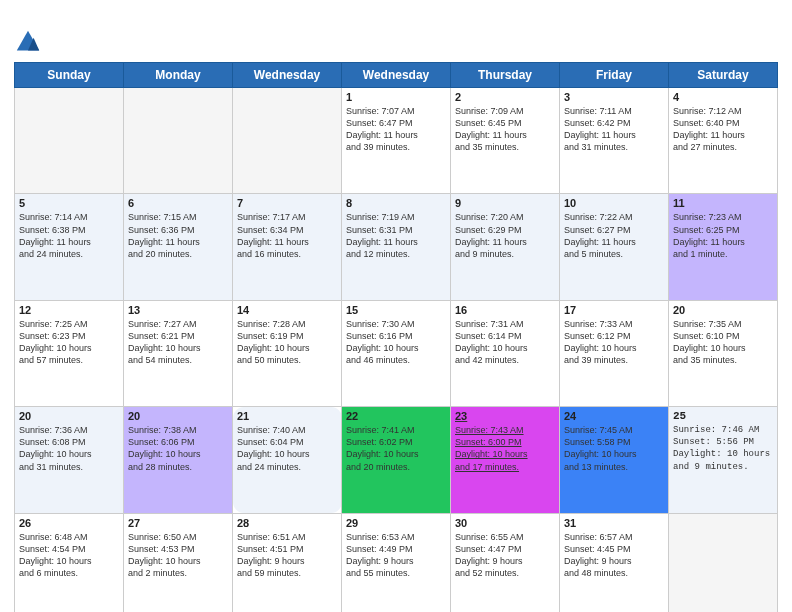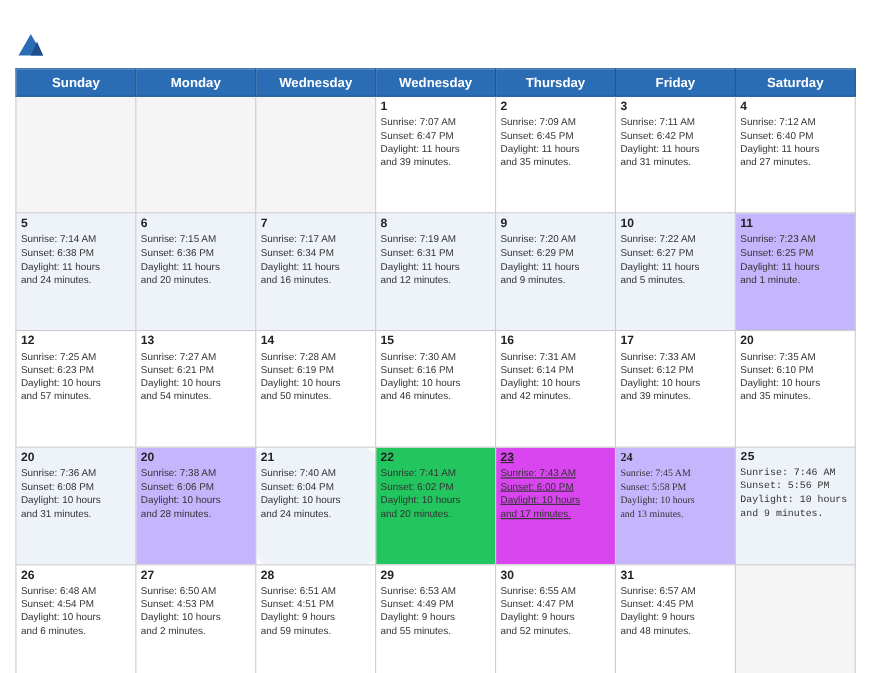--- a/index.html
+++ b/index.html
@@ -234,21 +234,21 @@
             <div class="cell-text">Sunrise: 7:40 AM<br>Sunset: 6:04 PM<br>Daylight: 10 hours<br>and 24 minutes.</div>
           </td>
           <td style="background: #22c55e;">
             <span class="day-number">22</span>
             <div class="cell-text">Sunrise: 7:41 AM<br>Sunset: 6:02 PM<br>Daylight: 10 hours<br>and 20 minutes.</div>
           </td>
           <td style="background: #d946ef; text-decoration: underline;">
             <span class="day-number">23</span>
             <div class="cell-text">Sunrise: 7:43 AM<br>Sunset: 6:00 PM<br>Daylight: 10 hours<br>and 17 minutes.</div>
           </td>
-          <td style="background: #c4b5fd; font-family: Liberation Serif, serif;">
+          <td style="background: #3b82f6;">
             <span class="day-number">24</span>
             <div class="cell-text">Sunrise: 7:45 AM<br>Sunset: 5:58 PM<br>Daylight: 10 hours<br>and 13 minutes.</div>
           </td>
           <td style="background: rgb(238, 243, 250); font-family: Liberation Mono, monospace;">
             <span class="day-number">25</span>
             <div class="cell-text">Sunrise: 7:46 AM<br>Sunset: 5:56 PM<br>Daylight: 10 hours<br>and 9 minutes.</div>
           </td>
         </tr>
         <tr>
           <td>

